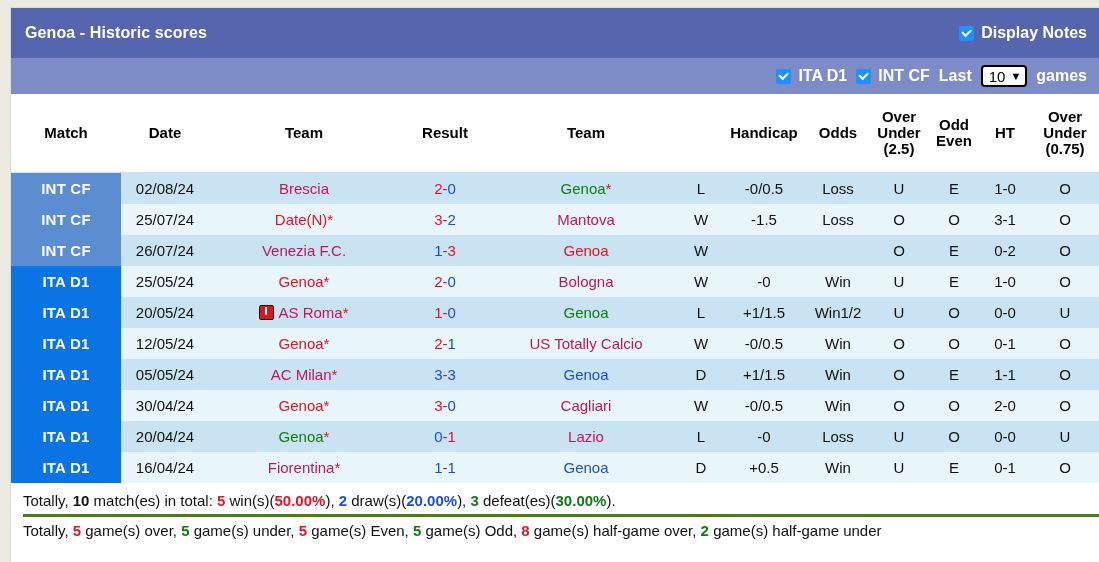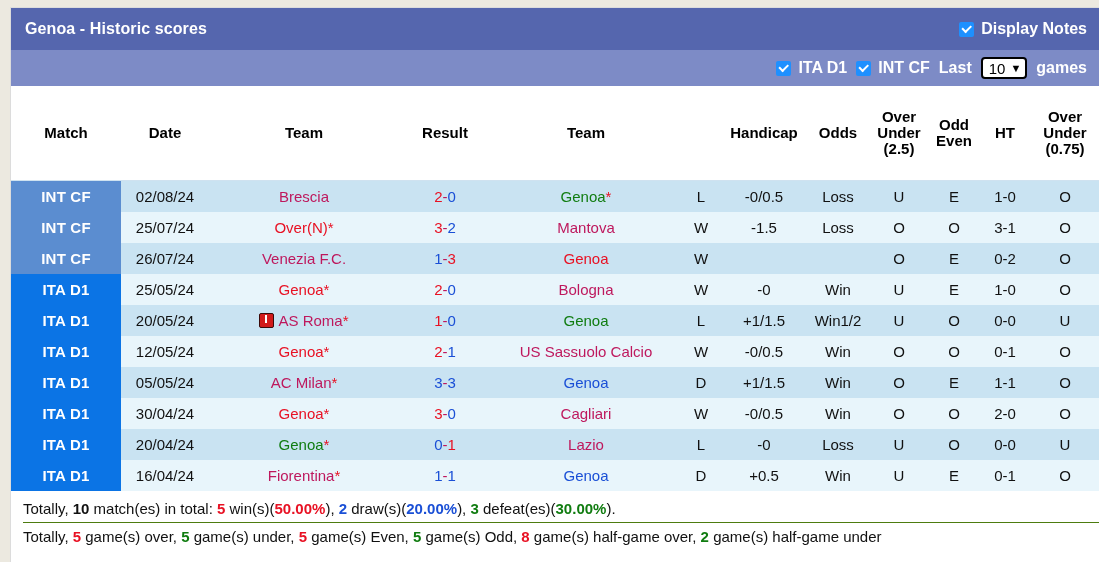--- a/index.html
+++ b/index.html
@@ -11,21 +11,21 @@
     overflow:hidden;
   }
   .panel{
     position:absolute;left:11px;top:8px;width:1088px;height:554px;
     background:#ffffff;
     box-shadow:0 0 0 1px #dcdcdc;
     overflow:hidden;
   }
   
   .titlebar{
-    height:42px;background:#5566ae;color:#fff;
+    height:50px;background:#5566ae;color:#fff;
     display:flex;align-items:center;justify-content:space-between;
     padding:0 12px 0 14px;box-sizing:border-box;
   }
   .titlebar .title{font-weight:bold;font-size:16px;letter-spacing:.1px;}
   .titlebar .right{display:flex;align-items:center;gap:7px;}
   .titlebar .right .lbl{font-weight:bold;font-size:16px;}
 
   
   .filterbar{
     height:36px;background:#7d8bc6;color:#fff;
@@ -50,21 +50,21 @@
     color:#000;font-size:15px;cursor:pointer;box-sizing:border-box;
   }
   .selwrap .caret{
     margin-left:5px;margin-right:2px;font-size:11px;line-height:1;
   }
 
   
   table.scores{border-collapse:collapse;width:1088px;table-layout:fixed;}
   table.scores th{
     background:#ffffff;color:#000;font-weight:bold;font-size:15px;
-    padding:23px 2px;vertical-align:middle;line-height:1.06;
+    padding:15px 2px;vertical-align:middle;line-height:1.06;
     border-bottom:1px solid #cfe2f0;
   }
   table.scores td{
     padding:0;height:31px;font-size:15px;text-align:center;
     color:#111;vertical-align:middle;white-space:nowrap;
   }
   tr.r-odd td{background:#c9e3f2;}
   tr.r-even td{background:#e8f5fb;}
 
   td.badge-cell{padding:0;}
@@ -89,21 +89,21 @@
   }
   .redcard::after{
     content:"";position:absolute;left:4.5px;top:1.5px;width:2.5px;height:8px;
     background:#fff;
   }
 
   
   .footer{padding:4px 0 0 12px;}
   .footer .line{
     font-size:15px;color:#111;padding:5px 0 4px 0;line-height:1.25;
-    border-bottom:1px solid #4d7c0f;
+    border-bottom:3px solid #4d7c0f;
   }
   .footer .line:last-child{border-bottom:none;}
   b{font-weight:bold;}
 </style>
 </head>
 <body>
 
 <div class="panel">
 
   <div class="titlebar">
@@ -188,21 +188,21 @@
           <td class="c-green">U</td>
           <td class="c-red">E</td>
           <td class="c-black">1-0</td>
           <td class="c-red">O</td>
         </tr>
         <tr class="r-even">
           <td class="badge-cell">
             <span class="badge lg-int">INT CF</span>
           </td>
           <td>25/07/24</td>
-          <td><span class="c-red">Over(N)</span><span class="star">*</span></td>
+          <td><span class="c-red">Date(N)</span><span class="star">*</span></td>
           <td><span class="c-red">3</span><span class="c-black">-</span><span class="c-blue">2</span></td>
           <td><span class="c-black">Mantova</span></td>
           <td class="c-red">W</td>
           <td class="c-black">-1.5</td>
           <td class="c-green">Loss</td>
           <td class="c-red">O</td>
           <td class="c-green">O</td>
           <td class="c-black">3-1</td>
           <td class="c-red">O</td>
         </tr>
@@ -254,21 +254,21 @@
           <td class="c-black">0-0</td>
           <td class="c-green">U</td>
         </tr>
         <tr class="r-even">
           <td class="badge-cell">
             <span class="badge lg-ita">ITA D1</span>
           </td>
           <td>12/05/24</td>
           <td><span class="c-red">Genoa</span><span class="star">*</span></td>
           <td><span class="c-red">2</span><span class="c-black">-</span><span class="c-blue">1</span></td>
-          <td><span class="c-black">US Sassuolo Calcio</span></td>
+          <td><span class="c-black">US Totally Calcio</span></td>
           <td class="c-red">W</td>
           <td class="c-navy">-0/0.5</td>
           <td class="c-red">Win</td>
           <td class="c-red">O</td>
           <td class="c-green">O</td>
           <td class="c-black">0-1</td>
           <td class="c-red">O</td>
         </tr>
         <tr class="r-odd">
           <td class="badge-cell">

